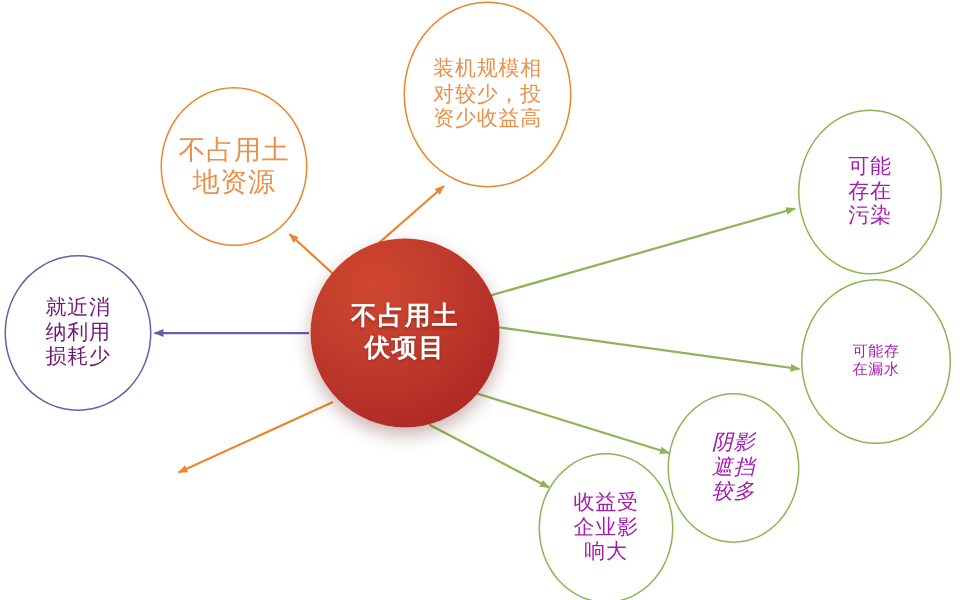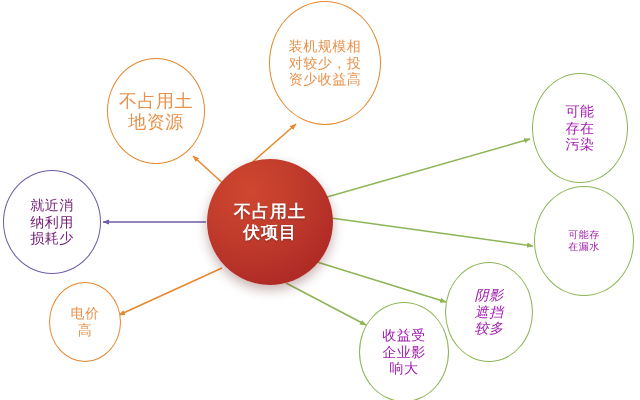--- a/index.html
+++ b/index.html
@@ -121,24 +121,20 @@
       </div>
       <div class="node node-orange" style="left: 107px; top: 58px; width: 98px; height: 106px; font-size: 18px;">
         <span class="node-label">不占用土
 地资源</span>
       </div>
       <div class="node node-purple" style="left: 3px; top: 170px; width: 98px; height: 104px; font-size: 14px;">
         <span class="node-label">就近消
 纳利用
 损耗少</span>
       </div>
-      <div class="node node-orange" style="left: 49px; top: 282px; width: 72px; height: 80px; font-size: 14px;">
-        <span class="node-label">电价
-高</span>
-      </div>
       <div class="node node-green" style="left: 532px; top: 73px; width: 96px; height: 110px; font-size: 14px;">
         <span class="node-label">可能
 存在
 污染</span>
       </div>
       <div class="node node-green" style="left: 534px; top: 186px; width: 100px; height: 110px; font-size: 10px;">
         <span class="node-label">可能存
 在漏水</span>
       </div>
       <div class="node node-green" style="left: 445px; top: 262px; width: 88px; height: 100px; font-size: 14px; font-style: italic;">

